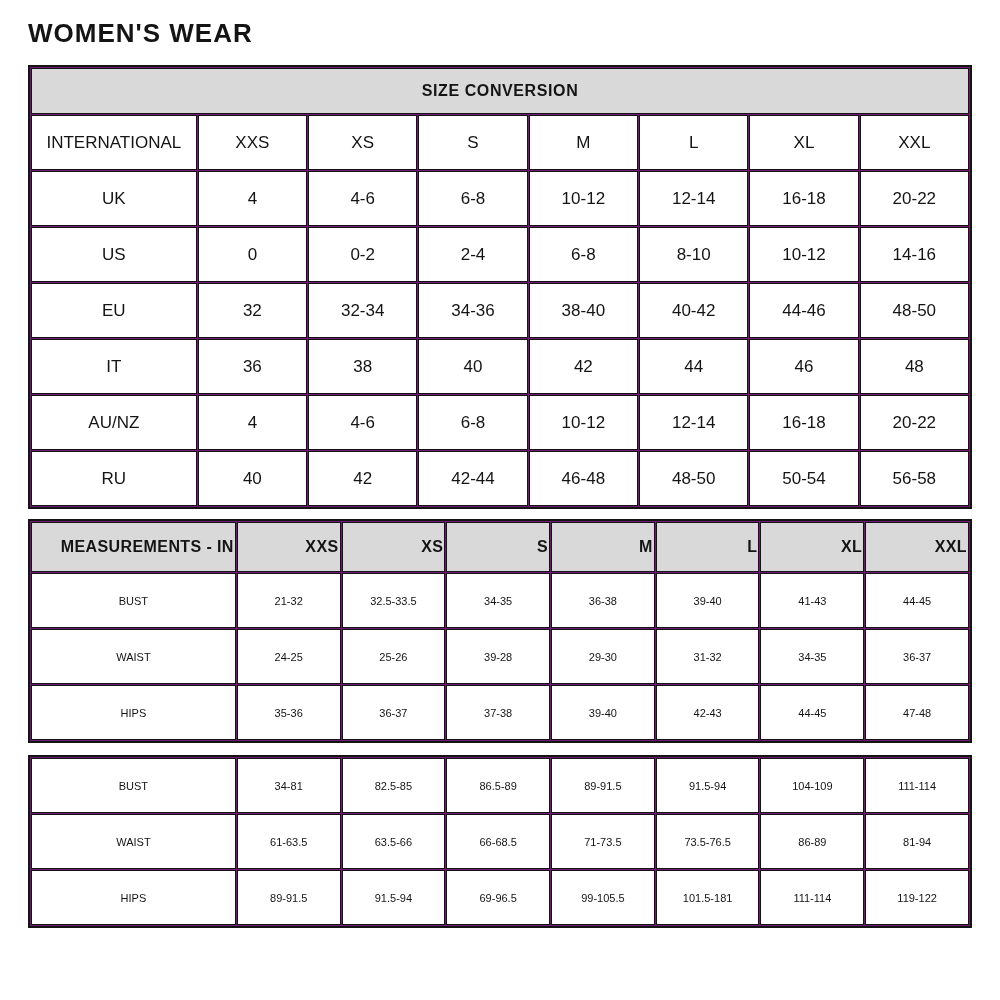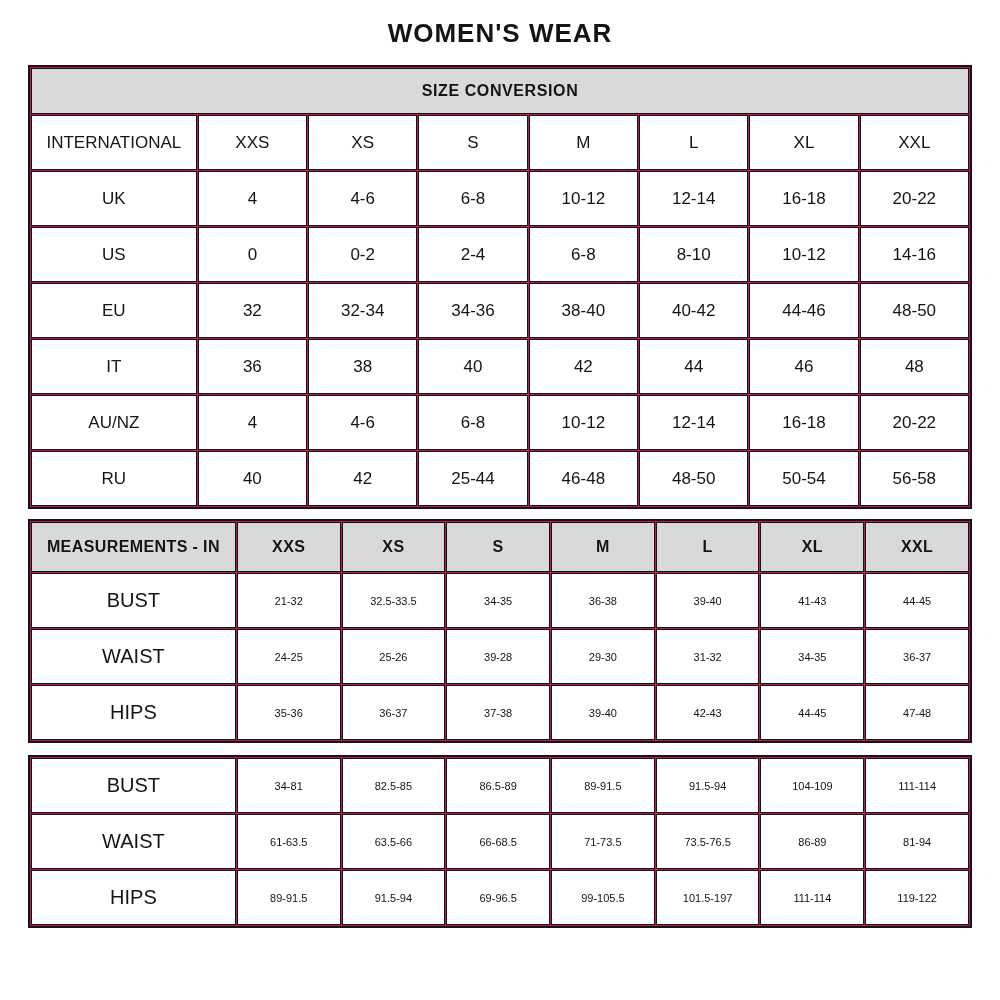--- a/index.html
+++ b/index.html
@@ -9,34 +9,34 @@
     color: #141414;
     width: 1000px;
   }
   .page {
     width: 1000px;
     height: 1000px;
     padding: 12px 28px 14px;
     background: #ffffff;
   }
   .title {
-    text-align: center;
+    text-align: left;
     font-size: 26px;
     font-weight: 700;
     letter-spacing: 1px;
     margin: 6px 0 16px;
     color: #141414;
   }
   table {
     width: 100%;
     table-layout: fixed;
     border-collapse: separate;
     border-spacing: 1.5px;
     border: 2px solid var(--border, #141414);
-    background: #be185d;
+    background: #701a75;
   }
   th, td {
     border: 1.5px solid var(--border, #141414);
     text-align: center;
     vertical-align: middle;
     background: #ffffff;
     font-weight: 400;
     overflow: hidden;
     white-space: nowrap;
   }
@@ -52,23 +52,24 @@
   .tbl-conv td { height: 55px; font-size: 17px; }
   .tbl-conv col.c-label { width: 17.8%; }
   
   .tbl-meas { margin-bottom: 12px; }
   .tbl-meas th {
     background: var(--header-bg, #d9d9d9);
     height: 50px;
     font-size: 16px;
     font-weight: 700;
     letter-spacing: 0.4px;
+    text-align: right;
   }
   .tbl-meas td { height: 55px; font-size: 11px; }
-  .tbl-meas td.label-col { font-size: 20px; }
+  .tbl-meas td.label-col { font-size: 11px; }
   .tbl-meas col.c-label { width: 22%; }
 </style>
 </head>
 <body>
 
 <div class="page">
 
   <h1 class="title">WOMEN'S WEAR</h1>
 
   <table class="tbl-conv">
@@ -145,21 +146,21 @@
           <td>6-8</td>
           <td>10-12</td>
           <td>12-14</td>
           <td>16-18</td>
           <td>20-22</td>
         </tr>
         <tr>
           <td class="label-col">RU</td>
           <td>40</td>
           <td>42</td>
-          <td>25-44</td>
+          <td>42-44</td>
           <td>46-48</td>
           <td>48-50</td>
           <td>50-54</td>
           <td>56-58</td>
         </tr>
       </tbody>
   </table>
 
   <table class="tbl-meas">
     <colgroup>
@@ -247,20 +248,20 @@
           <td>73.5-76.5</td>
           <td>86-89</td>
           <td>81-94</td>
         </tr>
         <tr>
           <td class="label-col">HIPS</td>
           <td>89-91.5</td>
           <td>91.5-94</td>
           <td>69-96.5</td>
           <td>99-105.5</td>
-          <td>101.5-197</td>
+          <td>101.5-181</td>
           <td>111-114</td>
           <td>119-122</td>
         </tr>
       </tbody>
   </table>
 
 </div>
 
 </body></html>

